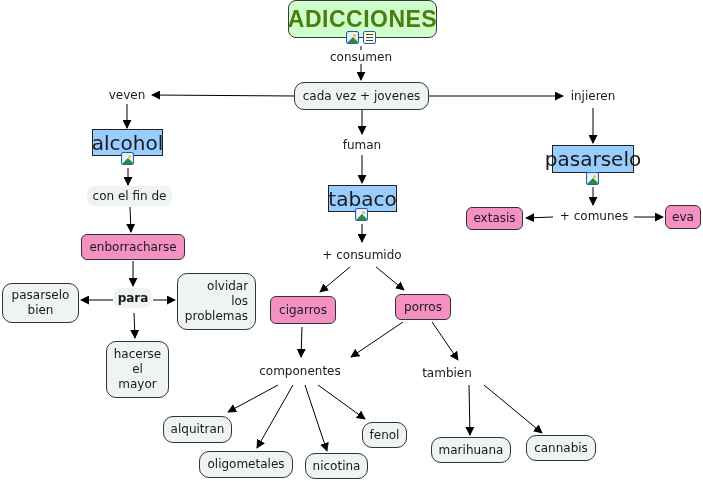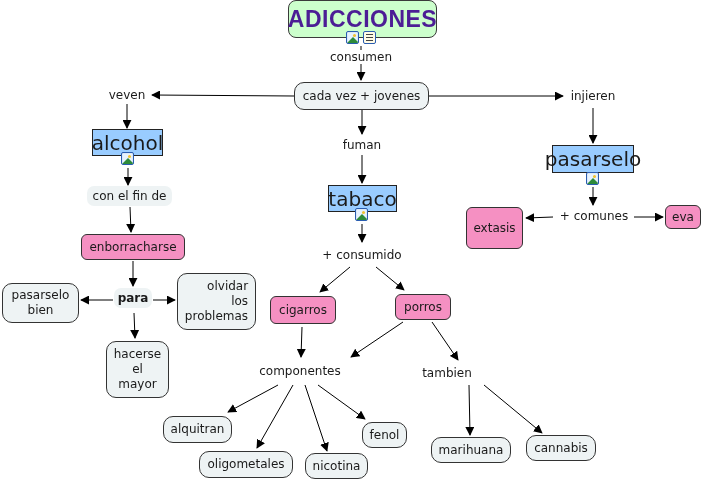--- a/index.html
+++ b/index.html
@@ -4,21 +4,21 @@
 <style>
   html, body { margin: 0; padding: 0; background: #ffffff; }
   body { width: 703px; height: 481px; position: relative; overflow: hidden;
          font-family: "DejaVu Sans", "Liberation Sans", sans-serif; color: #1a1a1a; }
   #edges { position: absolute; left: 0; top: 0; width: 703px; height: 481px; }
   .node { position: absolute; box-sizing: border-box; display: flex; align-items: center;
           justify-content: center; text-align: center; font-size: 12px; line-height: 15px; white-space: pre-line; }
   .concept { background: #eef3f4; border: 1px solid #333; border-radius: 10px; }
   .pink { background: #f590c2; border: 1px solid #333; border-radius: 6px; }
   .blue { background: #99ccff; border: 1px solid #222; border-radius: 0; font-size: 20px; line-height: 22px; }
-  .title { background: #ccffcc; border: 1px solid #3a3a3a; border-radius: 8px; color: #4c1d95;
+  .title { background: #ccffcc; border: 1px solid #3a3a3a; border-radius: 8px; color: #4d7c0f;
            font-family: "Liberation Sans", sans-serif; font-weight: bold; font-size: 23px; letter-spacing: 0.5px; }
   .linkw { background: transparent; border: none; }
   .linkbg { background: #eef3f4; border-radius: 7px; }
   .icon { position: absolute; width: 13px; height: 13px; box-sizing: border-box; border: 1px solid #2a5db0;
           border-radius: 2px; background: #dbe8f7; overflow: hidden; }
   .icon .sky { position: absolute; left: 1px; top: 1px; width: 9px; height: 9px; background: #e6f2ff; }
   .icon .sun { position: absolute; right: 2px; top: 2px; width: 3px; height: 3px; border-radius: 50%; background: #f2c230; }
   .icon .hill { position: absolute; left: 0; bottom: 0; width: 0; height: 0; border-left: 6px solid transparent;
                 border-right: 6px solid transparent; border-bottom: 6px solid #2e8b3a; }
   .icon.doc { background: #fffbe6; }
@@ -126,14 +126,14 @@
 <div class="node linkw" style="left:416px;top:365px;width:62px;height:16px;">tambien</div>
 
 <div class="node concept" style="left:163px;top:416px;width:69px;height:27px;">alquitran</div>
 <div class="node concept" style="left:199px;top:451px;width:94px;height:27px;">oligometales</div>
 <div class="node concept" style="left:305px;top:453px;width:63px;height:26px;">nicotina</div>
 <div class="node concept" style="left:362px;top:422px;width:45px;height:26px;">fenol</div>
 <div class="node concept" style="left:431px;top:437px;width:80px;height:26px;">marihuana</div>
 <div class="node concept" style="left:526px;top:435px;width:70px;height:26px;">cannabis</div>
 
 <div class="node linkw" style="left:555px;top:208px;width:78px;height:16px;">+ comunes</div>
-<div class="node pink" style="left:466px;top:207px;width:57px;height:42px;">extasis</div>
+<div class="node pink" style="left:466px;top:207px;width:57px;height:23px;">extasis</div>
 <div class="node pink" style="left:665px;top:205px;width:36px;height:24px;">eva</div>
 
 </body></html>

